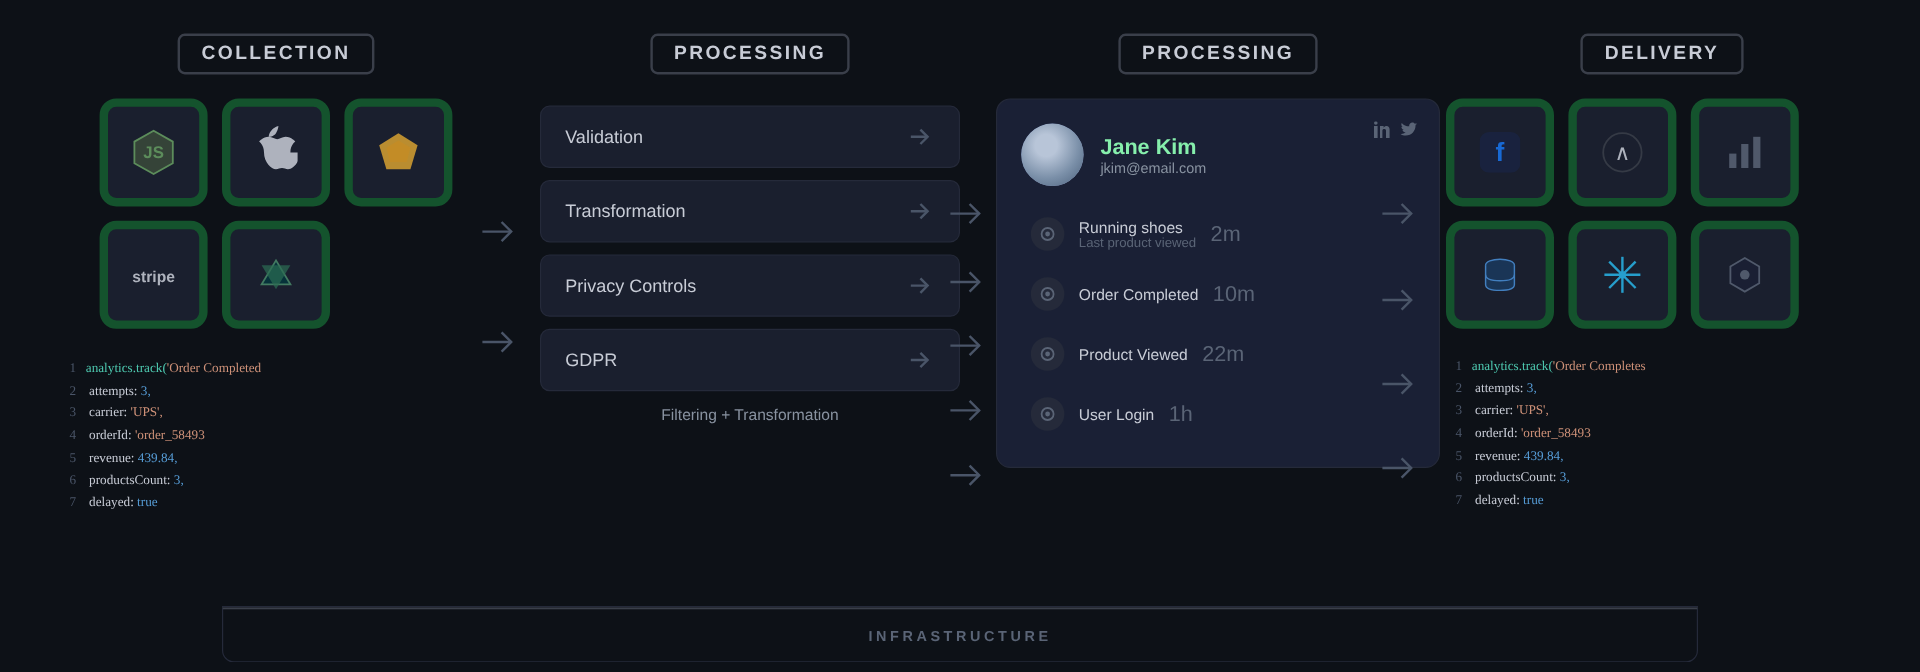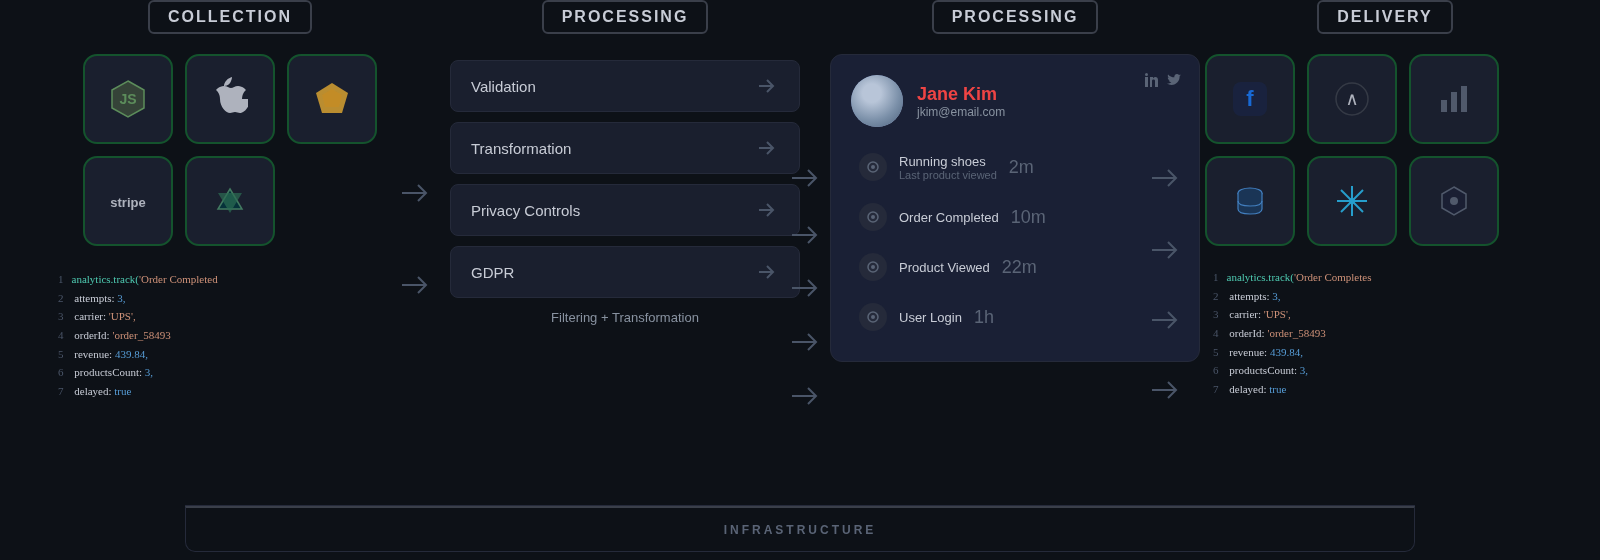--- a/index.html
+++ b/index.html
@@ -49,20 +49,21 @@
     }
 
     
     #delivery {
       left: 1200px;
       width: 360px;
     }
 
     .section-header {
       text-align: center;
+      padding-top: 28px;
       margin-bottom: 20px;
     }
 
     
     .logo-grid {
       display: grid;
       grid-template-columns: repeat(3, 90px);
       grid-template-rows: repeat(2, 90px);
       gap: 12px;
       margin: 0 auto;
@@ -70,21 +71,21 @@
     }
 
     .logo-box {
       width: 90px;
       height: 90px;
       background: #1a1f2e;
       border-radius: 14px;
       display: flex;
       align-items: center;
       justify-content: center;
-      border: 2px solid #14532d;
+      border: 7px solid #14532d;
     }
 
     .logo-box svg, .logo-box .icon-text {
       opacity: 0.85;
     }
 
     
     .processing-cards {
       display: flex;
       flex-direction: column;
@@ -167,21 +168,21 @@
     .avatar-img {
       width: 100%;
       height: 100%;
       background: radial-gradient(circle at 40% 35%, #b8c5d8 20%, #7a8fa8 60%, #4a5f7a 100%);
       border-radius: 50%;
     }
 
     .profile-name {
       font-size: 18px;
       font-weight: 700;
-      color: #ef4444;
+      color: #86efac;
     }
 
     .profile-email {
       font-size: 12px;
       color: #8892a0;
     }
 
     .social-icons {
       position: absolute;
       top: 18px;

